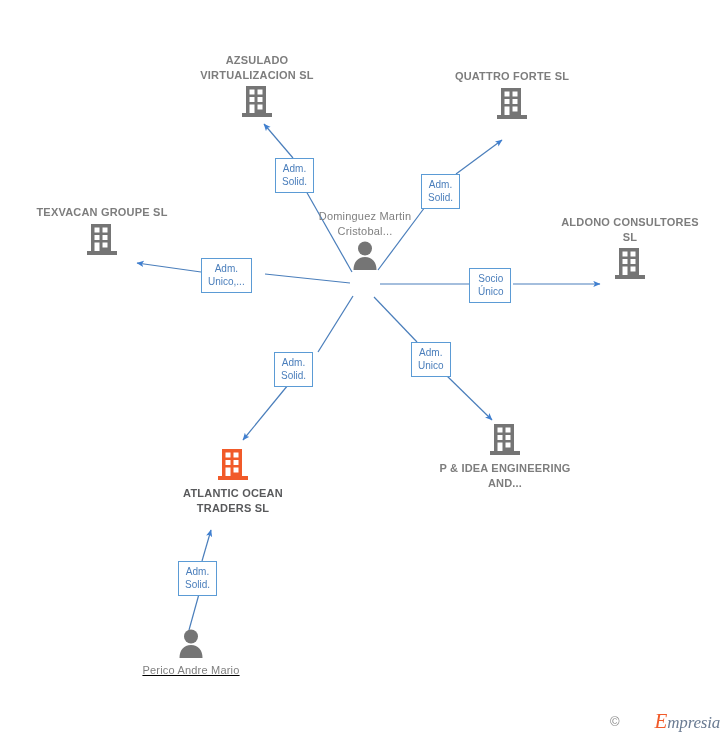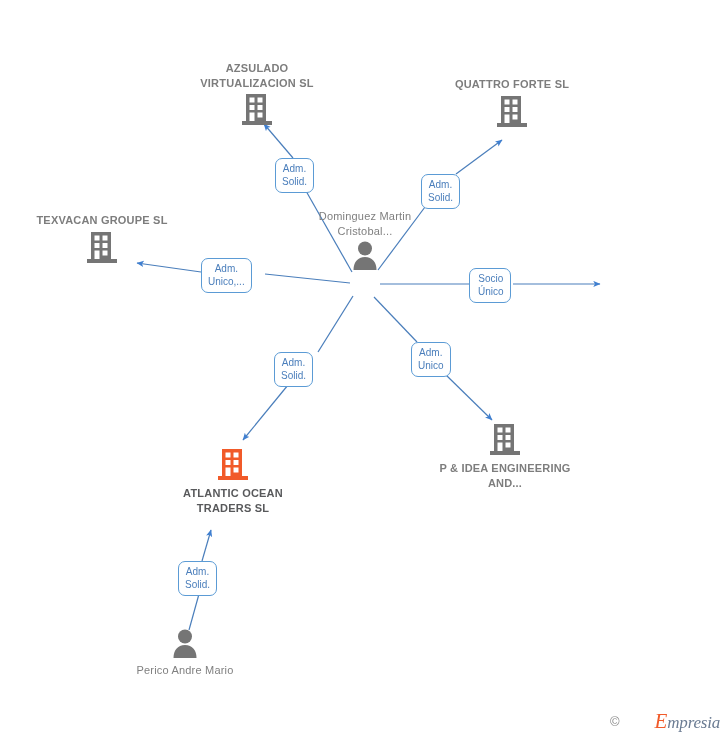--- a/index.html
+++ b/index.html
@@ -38,38 +38,37 @@
   .node .node-label {
     display: block;
     font-size: 11px;
     line-height: 14.5px;
     color: #7a7a7a;
     letter-spacing: 0.2px;
   }
   .node.company .node-label {
     font-weight: bold;
     color: #7d7d7d;
-    margin-top: 8px;
   }
   .node.person .node-label {
     font-weight: normal;
     color: #808080;
   }
   .node.highlight .node-label {
     color: #58595b;
     font-weight: bold;
   }
   
   .node.label-top .node-label { margin-bottom: 2px; }
   .node.label-bottom .node-label { margin-top: 3px; }
 
   .edge-label {
     position: absolute;
     border: 1px solid #5b9bd5;
-    border-radius: 7px;
+    border-radius: 0;
     background: #ffffff;
     color: #4a7ebb;
     font-size: 10px;
     line-height: 13px;
     padding: 3px 6px 4px 6px;
     text-align: center;
     white-space: nowrap;
     box-sizing: border-box;
   }
   .edge-label span { display: block; }
@@ -189,20 +188,35 @@
         <rect x="9.5" y="5.5" width="5" height="5" fill="#ffffff"></rect>
         <rect x="17.5" y="5.5" width="5" height="5" fill="#ffffff"></rect>
         <rect x="9.5" y="13" width="5" height="5" fill="#ffffff"></rect>
         <rect x="17.5" y="13" width="5" height="5" fill="#ffffff"></rect>
         <rect x="9.5" y="20.5" width="5" height="8.5" fill="#ffffff"></rect>
         <rect x="17.5" y="20.5" width="5" height="5" fill="#ffffff"></rect>
       </svg>
     </span>
   </div>
 
+  <div class="node company label-top" style="left:630px; top:215px;">
+    <span class="node-label">ALDONO CONSULTORES SL</span>
+    <span class="icon-wrap">
+      <svg width="34" height="36" viewBox="0 0 34 36">
+        <rect x="6" y="2" width="20" height="29" fill="#757575"></rect>
+        <rect x="2" y="29" width="30" height="4" fill="#757575"></rect>
+        <rect x="9.5" y="5.5" width="5" height="5" fill="#ffffff"></rect>
+        <rect x="17.5" y="5.5" width="5" height="5" fill="#ffffff"></rect>
+        <rect x="9.5" y="13" width="5" height="5" fill="#ffffff"></rect>
+        <rect x="17.5" y="13" width="5" height="5" fill="#ffffff"></rect>
+        <rect x="9.5" y="20.5" width="5" height="8.5" fill="#ffffff"></rect>
+        <rect x="17.5" y="20.5" width="5" height="5" fill="#ffffff"></rect>
+      </svg>
+    </span>
+  </div>
 
   <div class="node person label-top" style="left:365px; top:209px;text-align:center;">
     <span class="node-label">Dominguez Martin Cristobal...</span>
     <span class="icon-wrap">
       <svg width="30" height="32" viewBox="0 0 30 32">
         <circle cx="15" cy="8.5" r="7" fill="#757575"></circle>
         <path d="M15,17 C7.5,17 3.5,22.5 3.5,30 L26.5,30 C26.5,22.5 22.5,17 15,17 Z" fill="#757575"></path>
       </svg>
     </span>
   </div>
@@ -232,21 +246,21 @@
         <rect x="17.5" y="5.5" width="5" height="5" fill="#ffffff"></rect>
         <rect x="9.5" y="13" width="5" height="5" fill="#ffffff"></rect>
         <rect x="17.5" y="13" width="5" height="5" fill="#ffffff"></rect>
         <rect x="9.5" y="20.5" width="5" height="8.5" fill="#ffffff"></rect>
         <rect x="17.5" y="20.5" width="5" height="5" fill="#ffffff"></rect>
       </svg>
     </span>
     <span class="node-label">P &amp; IDEA ENGINEERING AND...</span>
   </div>
 
-  <div class="node person label-bottom" style="left:185px; top:628px;">
+  <div class="node person label-bottom" style="left:191px; top:628px;text-decoration:underline;">
     <span class="icon-wrap">
       <svg width="30" height="32" viewBox="0 0 30 32">
         <circle cx="15" cy="8.5" r="7" fill="#757575"></circle>
         <path d="M15,17 C7.5,17 3.5,22.5 3.5,30 L26.5,30 C26.5,22.5 22.5,17 15,17 Z" fill="#757575"></path>
       </svg>
     </span>
     <span class="node-label">Perico Andre Mario</span>
   </div>
 
   <div class="edge-label" style="left:275px; top:158px;">

